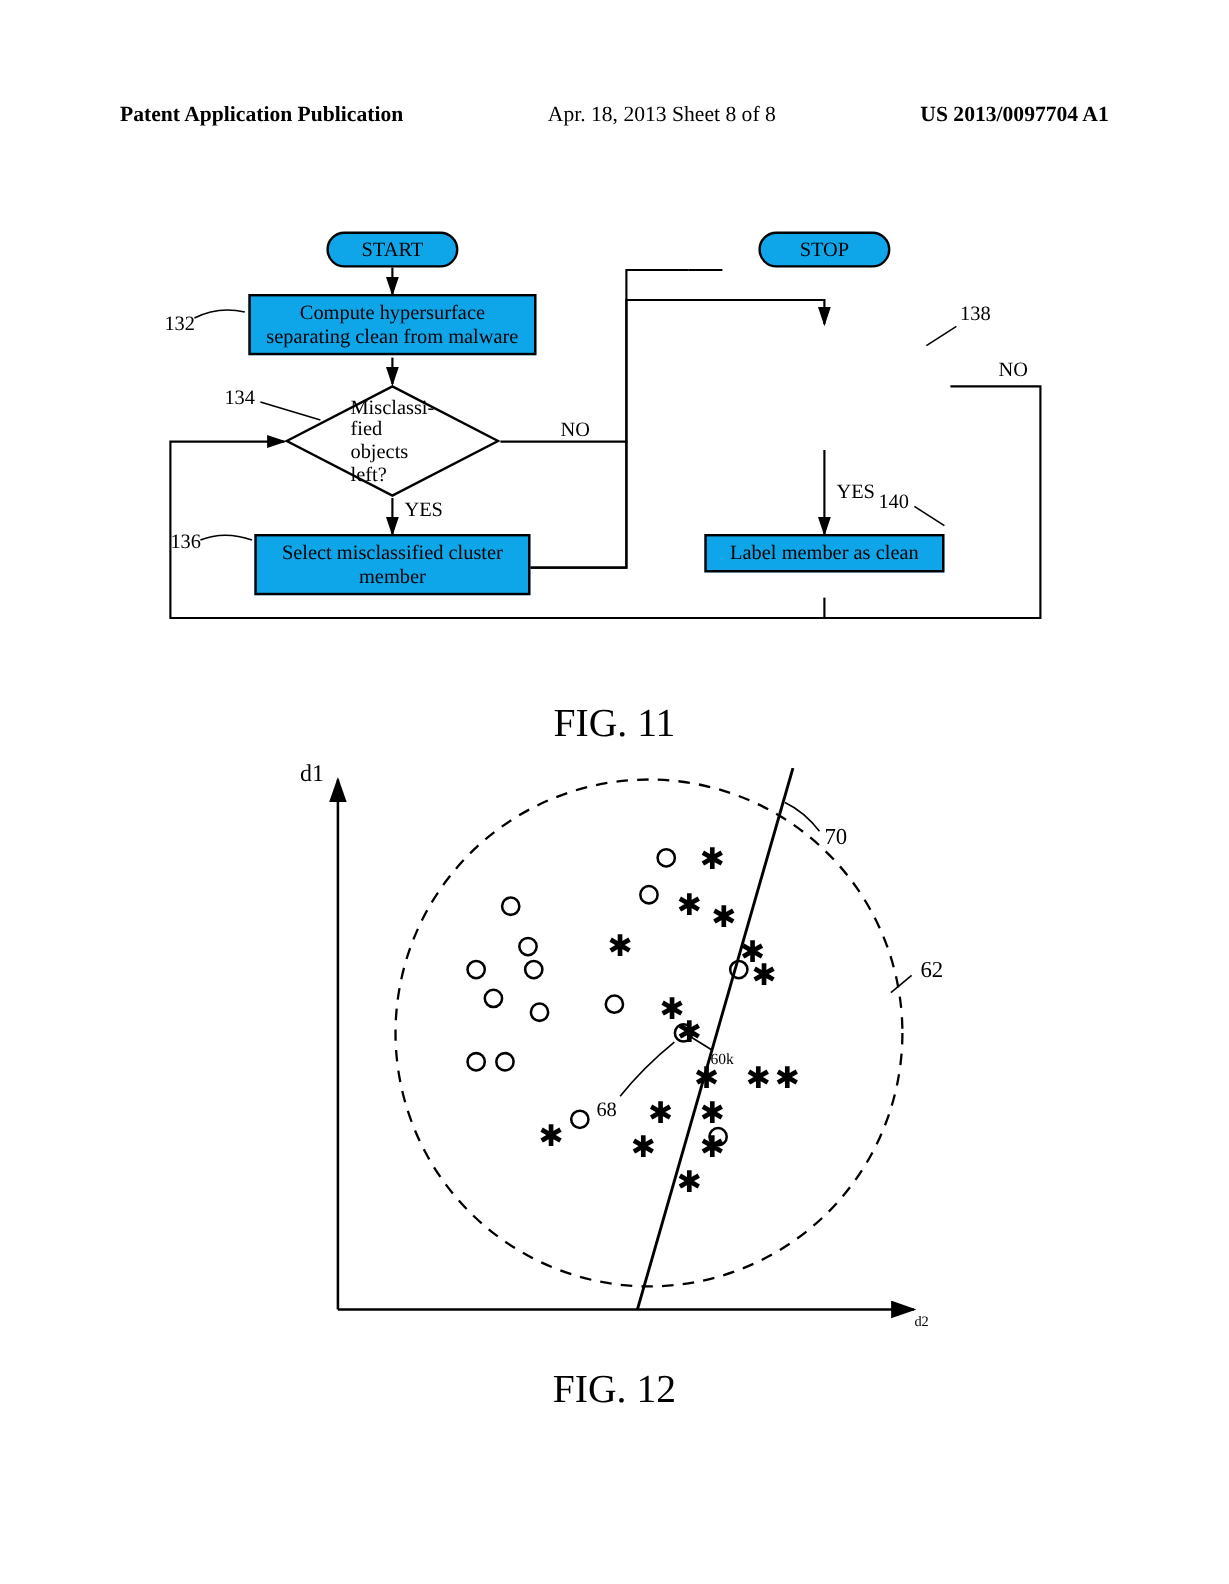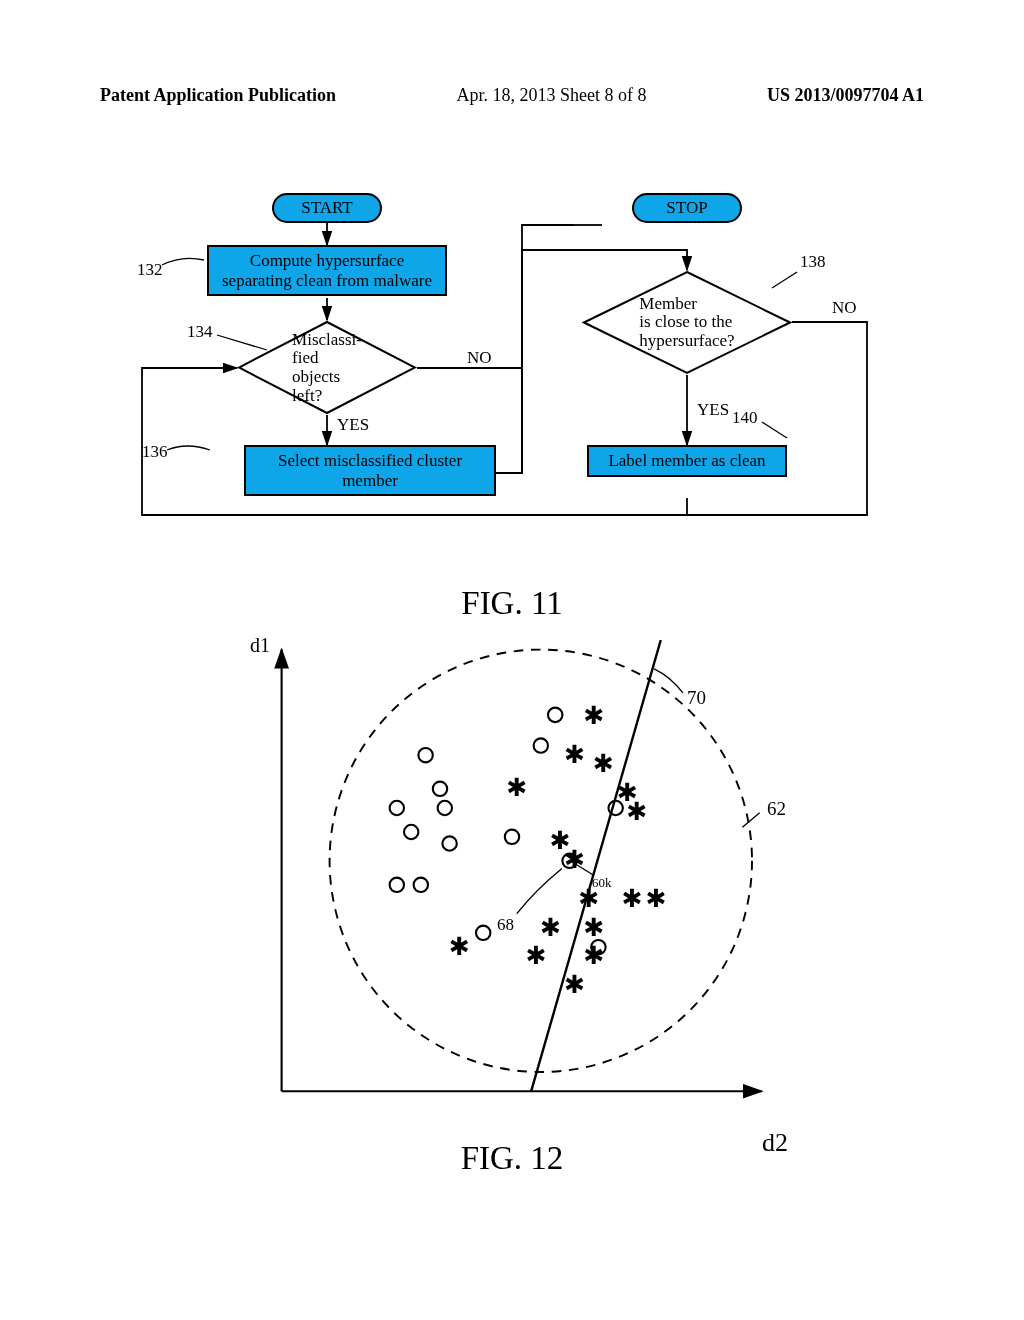--- a/index.html
+++ b/index.html
@@ -153,30 +153,22 @@
     <div class="node process" style="left:75px; top:55px; width:240px;">
       <span>Compute hypersurface separating clean from malware</span>
     </div>
     <div class="decision-wrap" style="left:130px; top:130px; width:130px; height:95px;">
       <svg width="180" height="95" viewBox="0 0 180 95" style="position:absolute;left:-25px;top:0;">
         <polygon points="90,2 178,47.5 90,93 2,47.5" fill="#fff" stroke="#000" stroke-width="2"></polygon>
       </svg>
       <div class="decision-text" style="white-space:pre-line;">Misclassi-
 fied objects left?</div>
     </div>
-    <div class="node process" style="left:80px; top:255px; width:252px;margin-left:32px;">
+    <div class="node process" style="left:80px; top:255px; width:230px;">
       <span>Select misclassified cluster member</span>
-    </div>
-    <div class="decision-wrap" style="left:465px; top:80px; width:180px; height:105px;">
-      <svg width="210" height="105" viewBox="0 0 210 105" style="position:absolute;left:-15px;top:0;">
-        <polygon points="105,2 208,52.5 105,103 2,52.5" fill="#fff" stroke="#000" stroke-width="2"></polygon>
-      </svg>
-      <div class="decision-text" style="white-space:pre-line;">Member
-is close to the
-hypersurface?</div>
     </div>
     <div class="node process" style="left:455px; top:255px; width:200px;">
       <span>Label member as clean</span>
     </div>
 
     <div class="label" style="left:335px; top:158px;">NO</div>
     <div class="label" style="left:205px; top:225px;">YES</div>
     <div class="label" style="left:700px; top:108px;">NO</div>
     <div class="label" style="left:565px; top:210px;">YES</div>
 
@@ -246,20 +238,20 @@
           <text x="420" y="278" text-anchor="middle" font-size="26" font-family="Times New Roman, serif">✱</text>
           <text x="310" y="308" text-anchor="middle" font-size="26" font-family="Times New Roman, serif">✱</text>
           <text x="355" y="308" text-anchor="middle" font-size="26" font-family="Times New Roman, serif">✱</text>
           <text x="215" y="328" text-anchor="middle" font-size="26" font-family="Times New Roman, serif">✱</text>
           <text x="295" y="338" text-anchor="middle" font-size="26" font-family="Times New Roman, serif">✱</text>
           <text x="355" y="338" text-anchor="middle" font-size="26" font-family="Times New Roman, serif">✱</text>
           <text x="335" y="368" text-anchor="middle" font-size="26" font-family="Times New Roman, serif">✱</text>
         </g>
     </svg>
     <div class="label" style="left:-2px; top:-6px; font-size:20px;">d1</div>
-    <div class="label" style="left:510px; top:488px; font-size:26px;text-align:center;">d2</div>
+    <div class="label" style="left:510px; top:454px; font-size:12px;text-align:center;">d2</div>
     <div class="label" style="left:435px; top:47px; font-size:19px;">70</div>
     <div class="label" style="left:515px; top:158px; font-size:19px;">62</div>
     <div class="label" style="left:245px; top:275px; font-size:17px;">68</div>
     <div class="label" style="left:340px; top:235px; font-size:13px;">60k</div>
   </div>
   <div class="fig-caption" style="top:500px;">FIG. 12</div>
 </div>
 
 </body></html>

